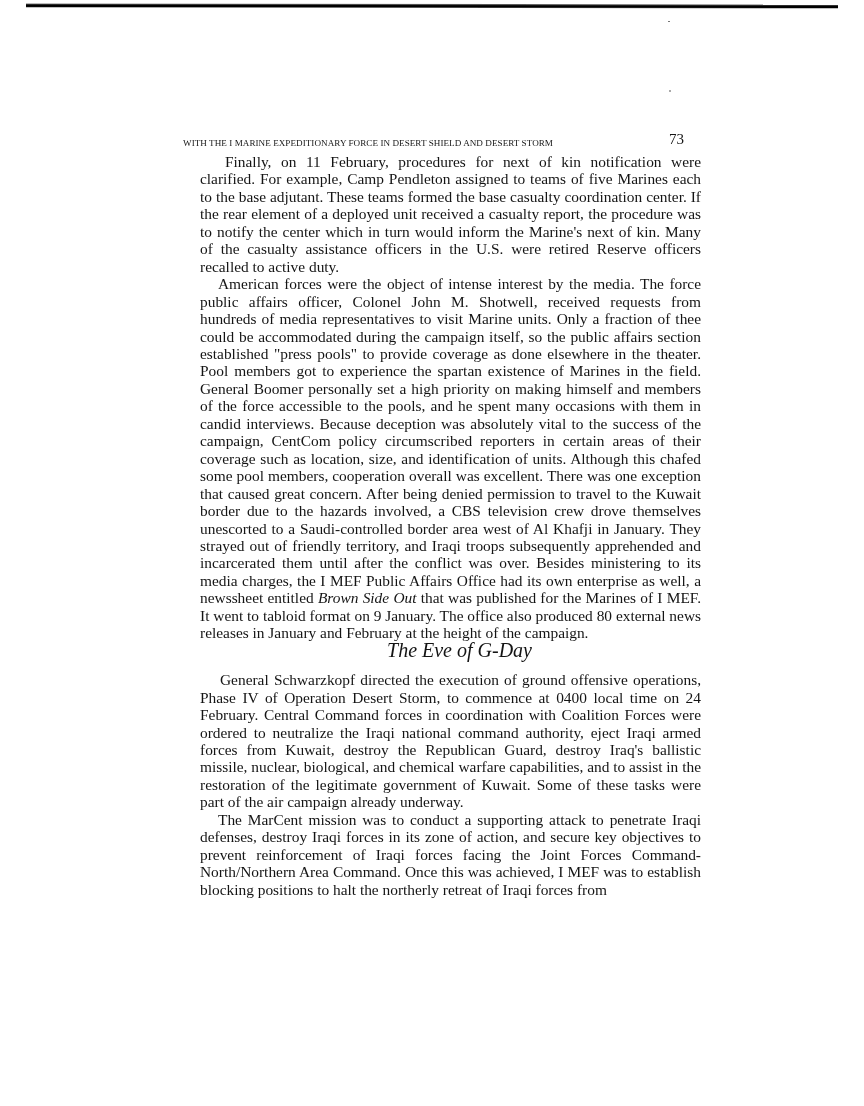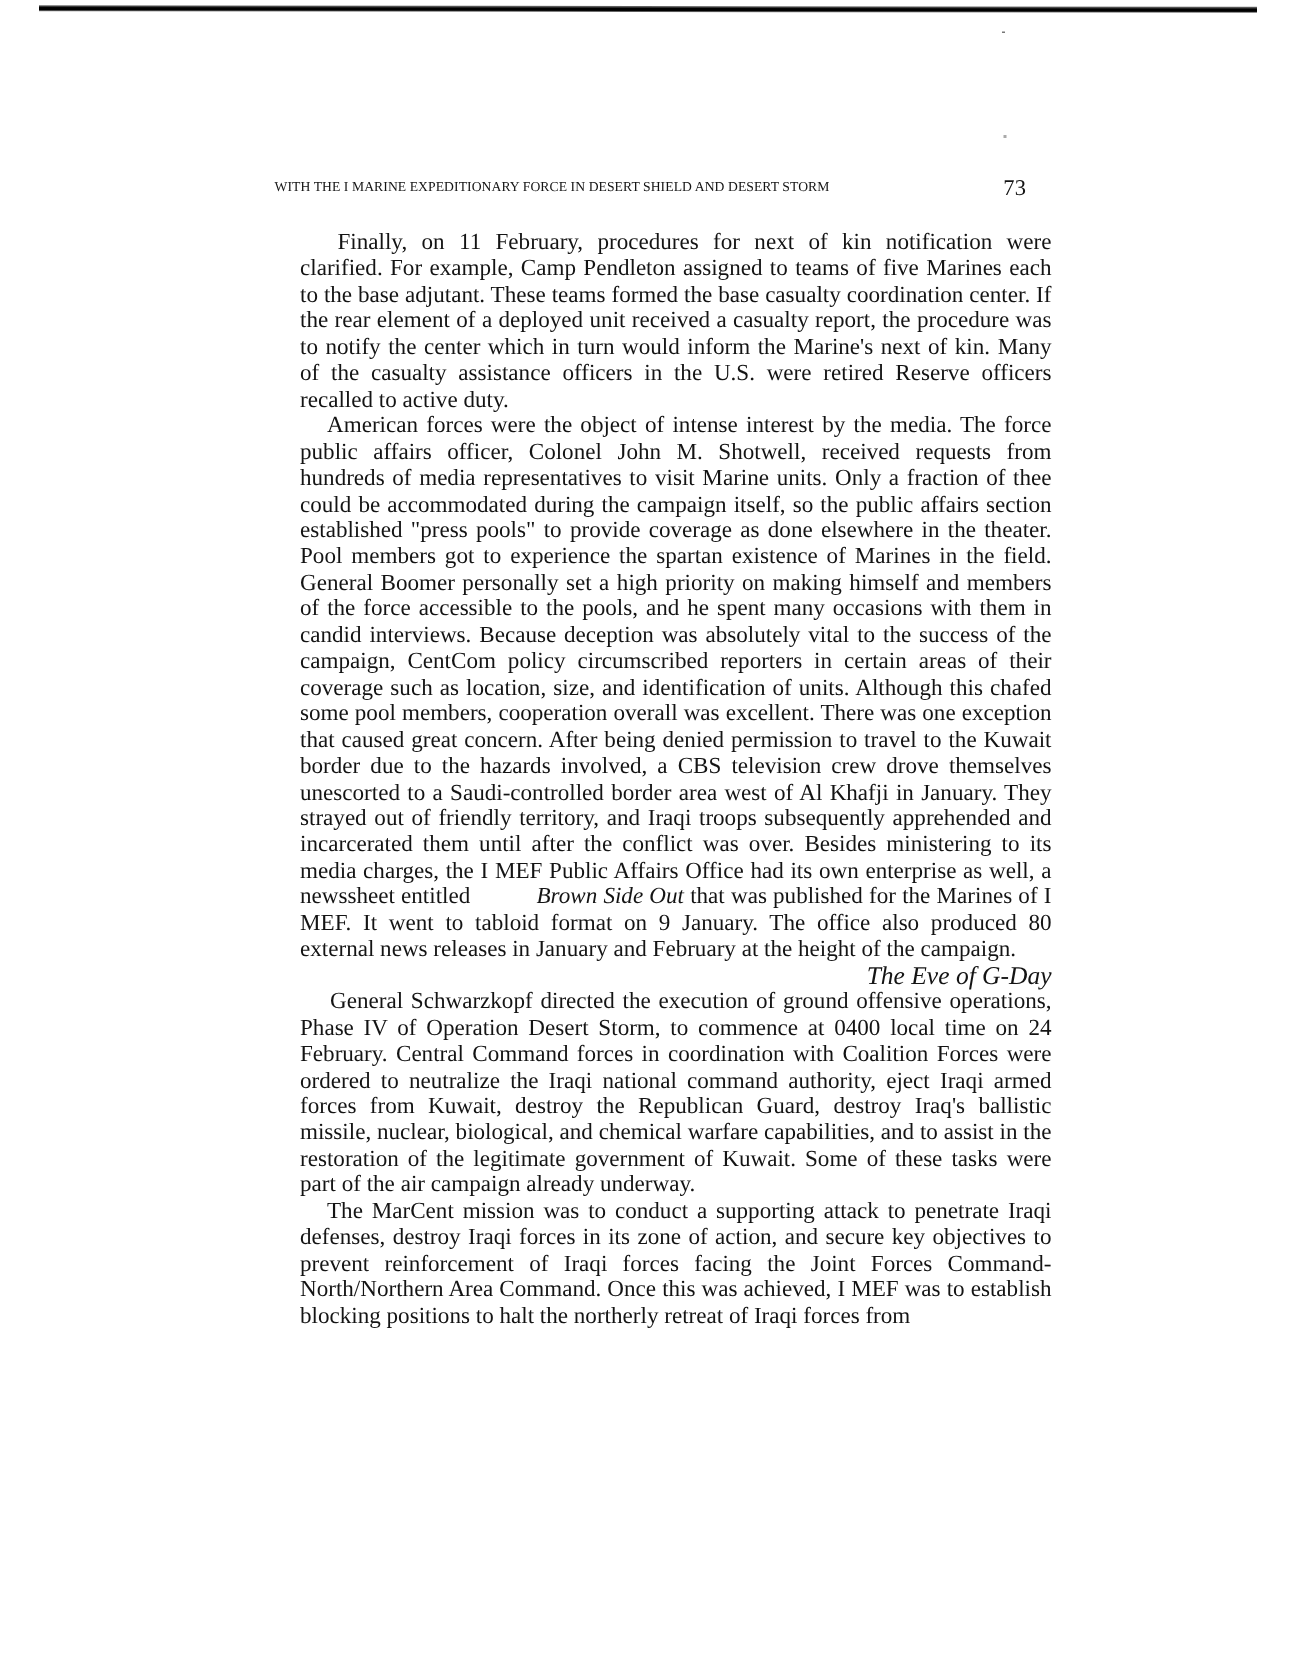--- a/index.html
+++ b/index.html
@@ -9,37 +9,37 @@
   }
   .scan-edge {
     position: absolute; left: 26px; top: 4px; width: 812px; height: 4px;
     background: linear-gradient(180deg, #7a7a7a 0%, #000 40%, #000 75%, #888 100%);
     transform: skewY(0.08deg);
   }
   .speck { position: absolute; width: 2px; height: 1px; background: #777; }
   .speck.s1 { left: 668px; top: 21px; }
   .speck.s2 { left: 669px; top: 90px; background: #aaa; height: 2px; }
   .running-head {
-    position: absolute; left: 183px; top: 119px; width: 501px;
+    position: absolute; left: 183px; top: 132px; width: 501px;
     font-size: 9.1px; letter-spacing: 0.05px; text-transform: uppercase;
-    display: flex; justify-content: space-between;
+    display: flex; justify-content: space-between; align-items: flex-end;
   }
   .page-number { font-size: 15px; margin-top: -1px; }
   .text-block {
     position: absolute; left: 200px; top: 153px; width: 501px;
     font-size: 15.4px; line-height: 17.45px; text-align: justify;
   }
   .text-block p { margin: 0; text-indent: 18px; }
   .text-block p.first { text-indent: 25px; }
   .section-heading {
-    font-style: italic; font-size: 17px; text-align: right;
+    font-style: italic; font-size: 20px; text-align: center;
     margin: 24px 0 24px 0; text-indent: 0; font-family: Liberation Serif, serif;
   }
-  .text-block p.after-heading { text-indent: 20px; }
-  em { font-style: italic; margin-left: 40px; }
+  .text-block p.after-heading { text-indent: 20px; margin-top: 12px; }
+  em { font-style: italic; }
 </style>
 </head>
 <body>
 
 <div class="scan-edge"></div>
 <div class="speck s1"></div>
 <div class="speck s2"></div>
 
 <div class="running-head">
   <span>With the I Marine Expeditionary Force in Desert Shield and Desert Storm</span>

